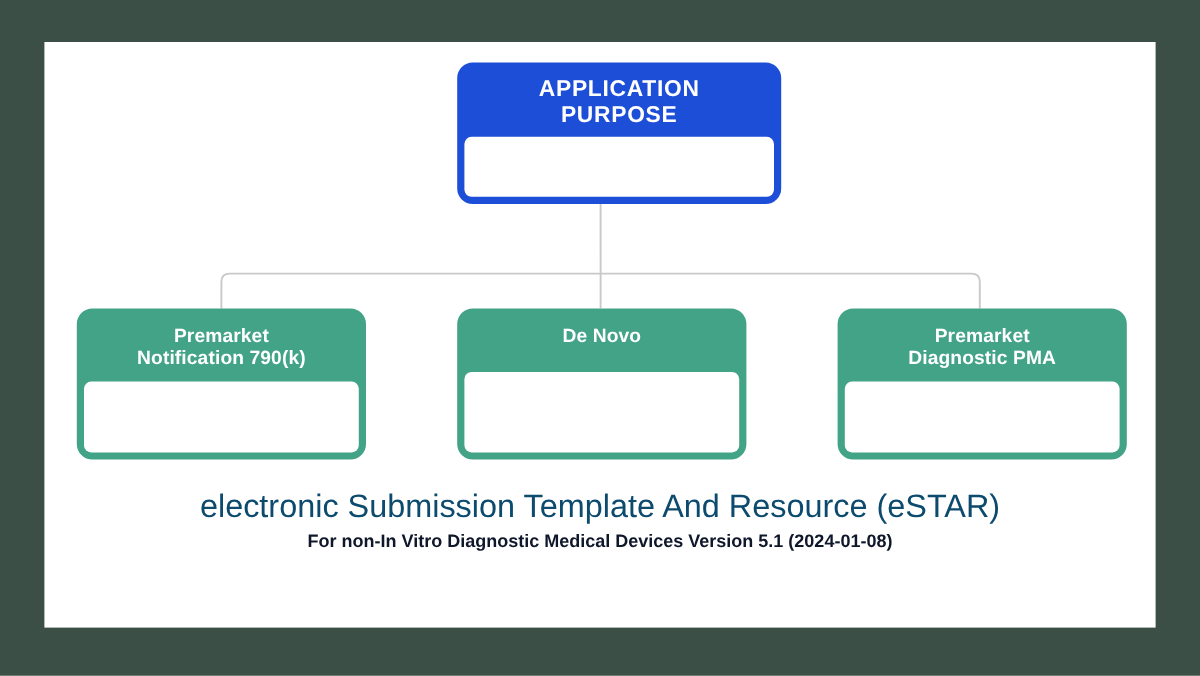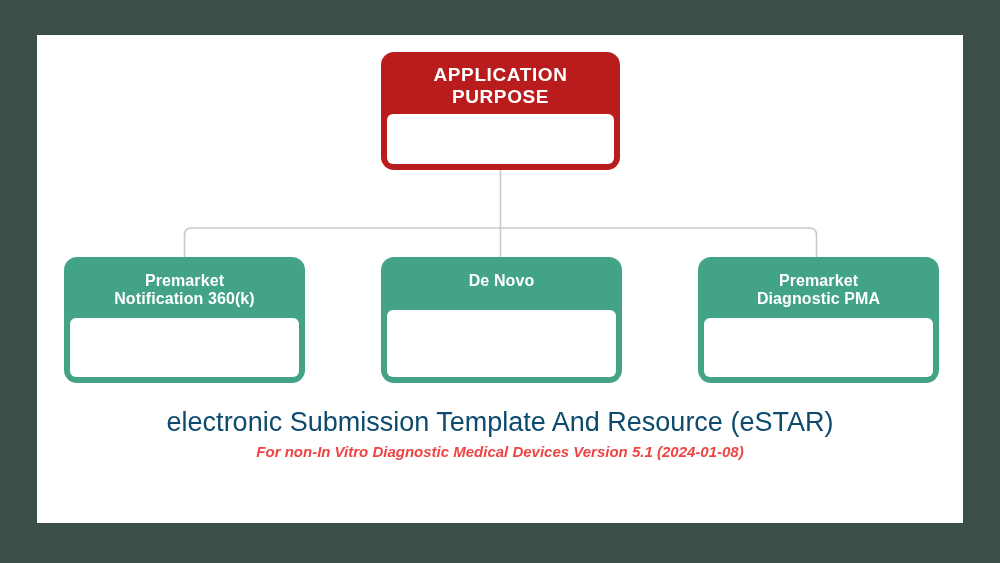--- a/index.html
+++ b/index.html
@@ -76,23 +76,23 @@
   .node-body {
     flex: 1 1 auto;
     background: #ffffff;
     border-radius: 7px;
   }
 
   
   #node-root {
     left: 344px;
     top: 17px;
-    width: 239px;
+    width: 270px;
     height: 118px;
-    background: #b91c1c;
+    background: #1d4ed8;
     padding: 6px;
     border-radius: 13px;
   }
   #node-root .node-title {
     font-size: 19px;
     padding: 6px 2px 7px 2px;
     letter-spacing: 0.6px;
   }
   #node-root .node-body {
     border-radius: 6px;
@@ -135,22 +135,21 @@
   #caption-title {
     font-size: 27px;
     color: #0c4a6e;
     line-height: 1.18;
     font-weight: normal;
     white-space: nowrap;
   }
   #caption-subtitle {
     margin-top: 4px;
     font-size: 15px;
-    color: #ef4444;
-    font-style: italic;
+    color: #0f172a;
     font-weight: bold;
     white-space: nowrap;
   }
 </style>
 </head>
 <body>
 
 <div id="stage">
 
   <div id="card">
@@ -168,21 +167,21 @@
         <div class="node-title">
           <span>APPLICATION</span><br>
           <span>PURPOSE</span>
         </div>
         <div class="node-body"></div>
       </div>
 
       <div class="node node-green" id="node-510k">
         <div class="node-title">
           <span>Premarket</span><br>
-          <span>Notification 360(k)</span>
+          <span>Notification 790(k)</span>
         </div>
         <div class="node-body"></div>
       </div>
 
       <div class="node node-green" id="node-denovo">
         <div class="node-title">
           <span>De Novo</span><br>
           <span></span>
         </div>
         <div class="node-body"></div>

